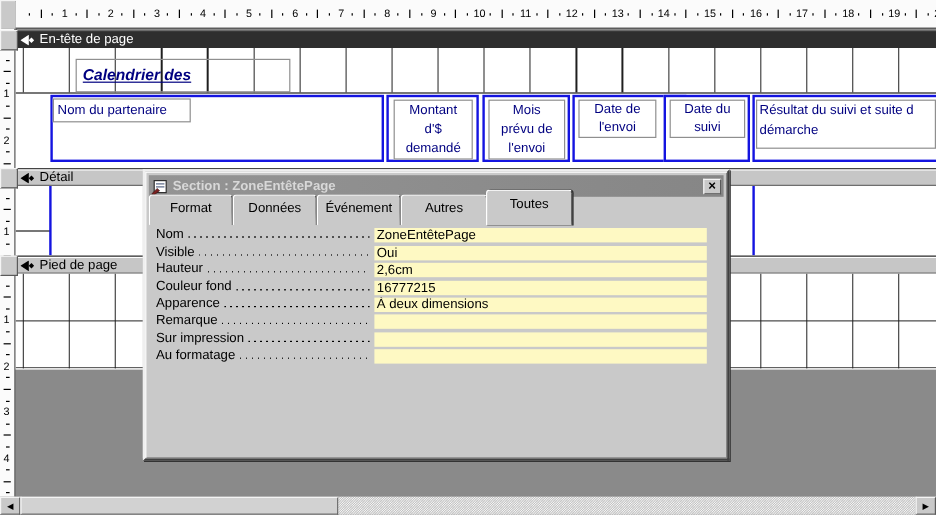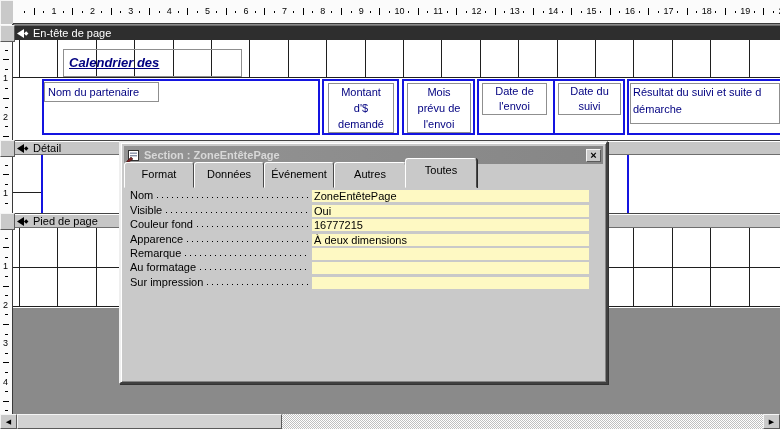--- a/index.html
+++ b/index.html
@@ -321,20 +321,27 @@
         </div>
         <div class="prow">
           <div class="plabel-cell">
             <div class="plabel">Visible</div>
             <div class="dots"></div>
           </div>
           <div class="pfield">Oui</div>
         </div>
         <div class="prow">
           <div class="plabel-cell">
+            <div class="plabel">Hauteur</div>
+            <div class="dots"></div>
+          </div>
+          <div class="pfield">2,6cm</div>
+        </div>
+        <div class="prow">
+          <div class="plabel-cell">
             <div class="plabel">Couleur fond</div>
             <div class="dots"></div>
           </div>
           <div class="pfield">16777215</div>
         </div>
         <div class="prow">
           <div class="plabel-cell">
             <div class="plabel">Apparence</div>
             <div class="dots"></div>
           </div>
@@ -342,28 +349,28 @@
         </div>
         <div class="prow">
           <div class="plabel-cell">
             <div class="plabel">Remarque</div>
             <div class="dots"></div>
           </div>
           <div class="pfield"></div>
         </div>
         <div class="prow">
           <div class="plabel-cell">
+            <div class="plabel">Sur impression</div>
+            <div class="dots"></div>
+          </div>
+          <div class="pfield"></div>
+        </div>
+        <div class="prow">
+          <div class="plabel-cell">
             <div class="plabel">Au formatage</div>
-            <div class="dots"></div>
-          </div>
-          <div class="pfield"></div>
-        </div>
-        <div class="prow">
-          <div class="plabel-cell">
-            <div class="plabel">Sur impression</div>
             <div class="dots"></div>
           </div>
           <div class="pfield"></div>
         </div>
       </div>
   </div>
 
   <div id="hscroll">
     <div class="sbtn bevout" style="left:0">◀</div>
     <div id="sthumb"></div>

